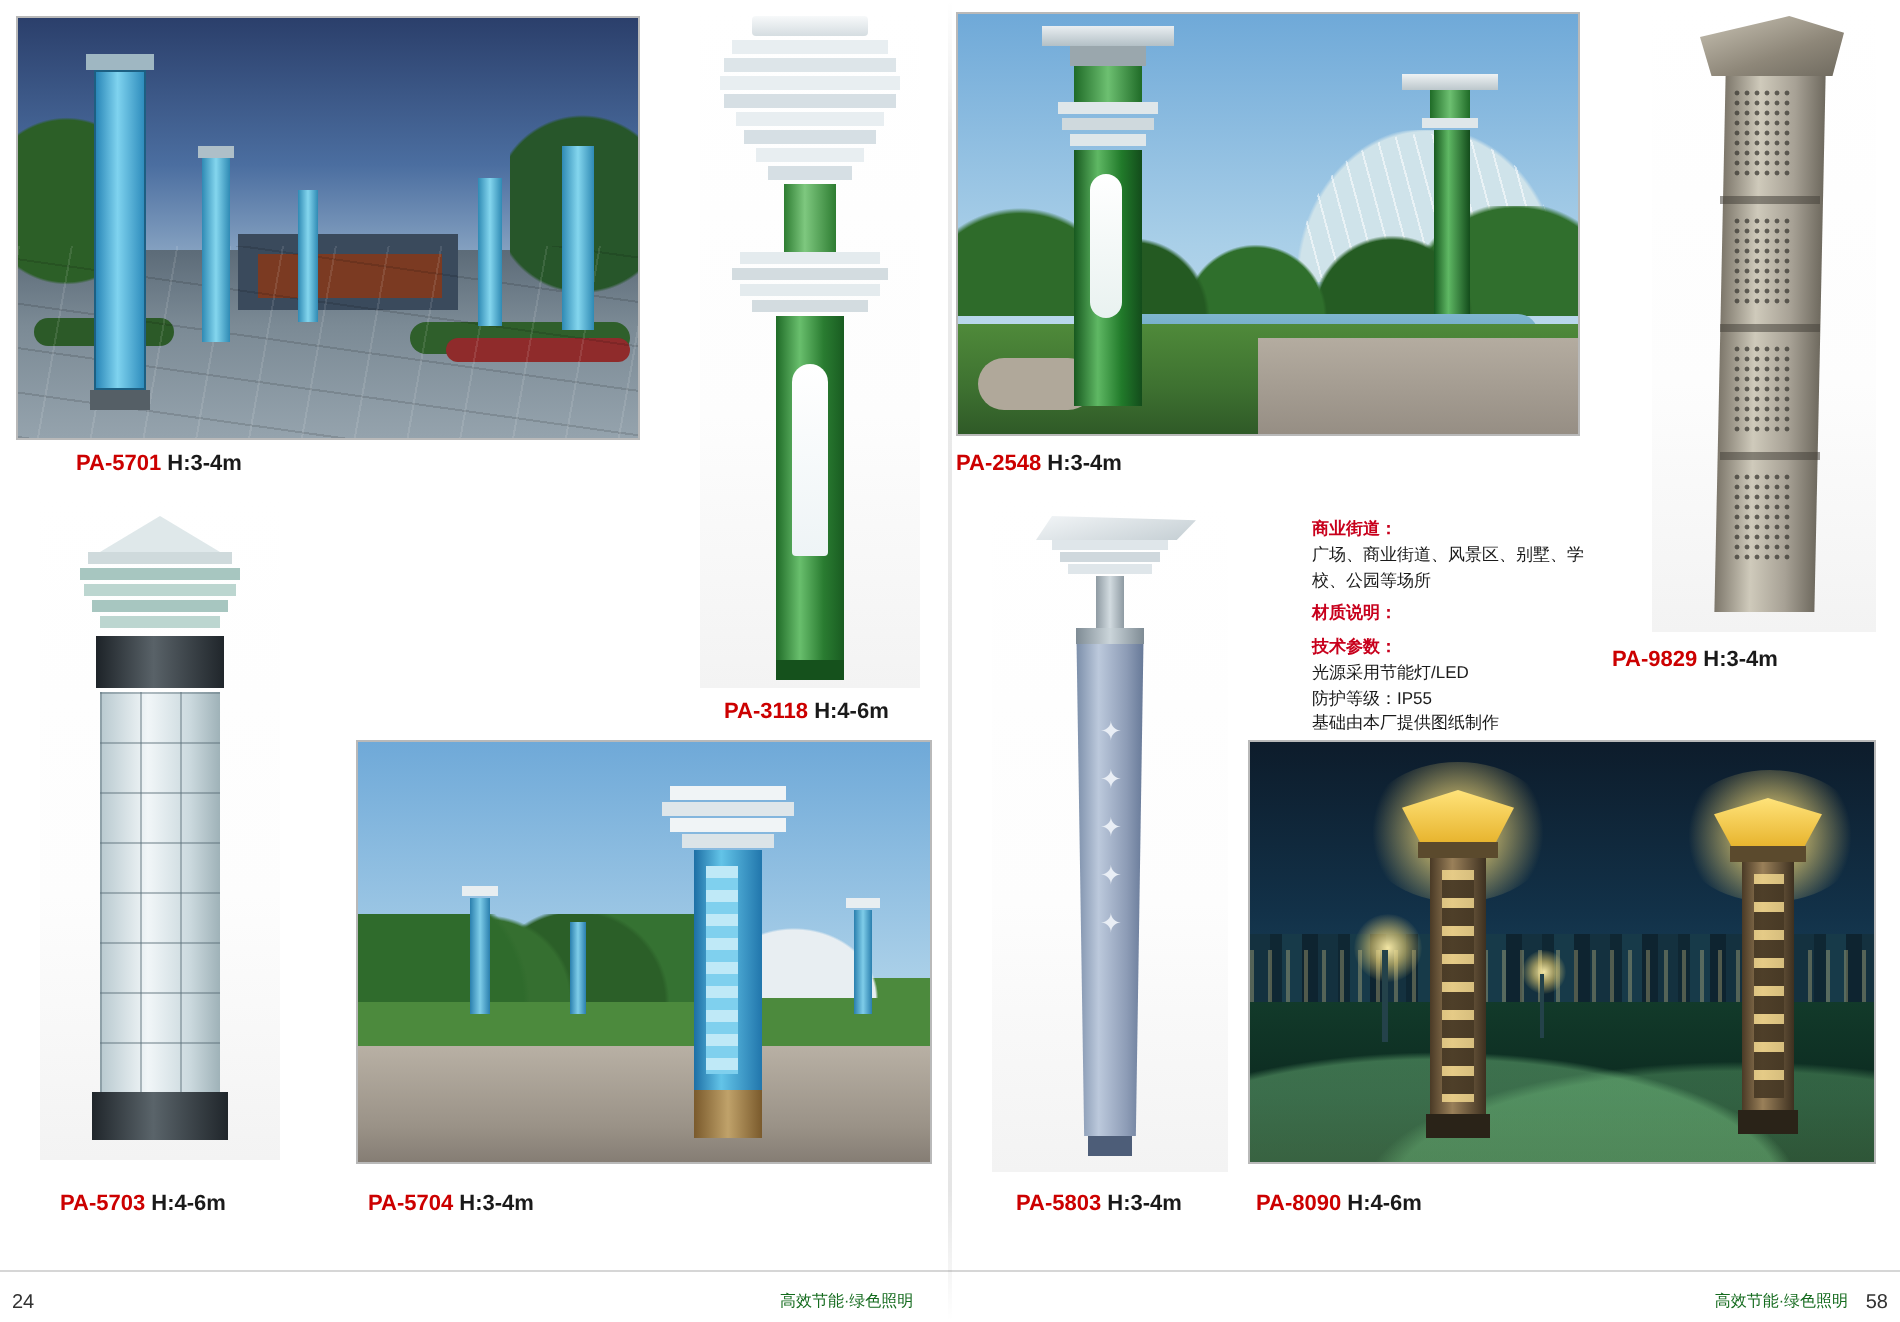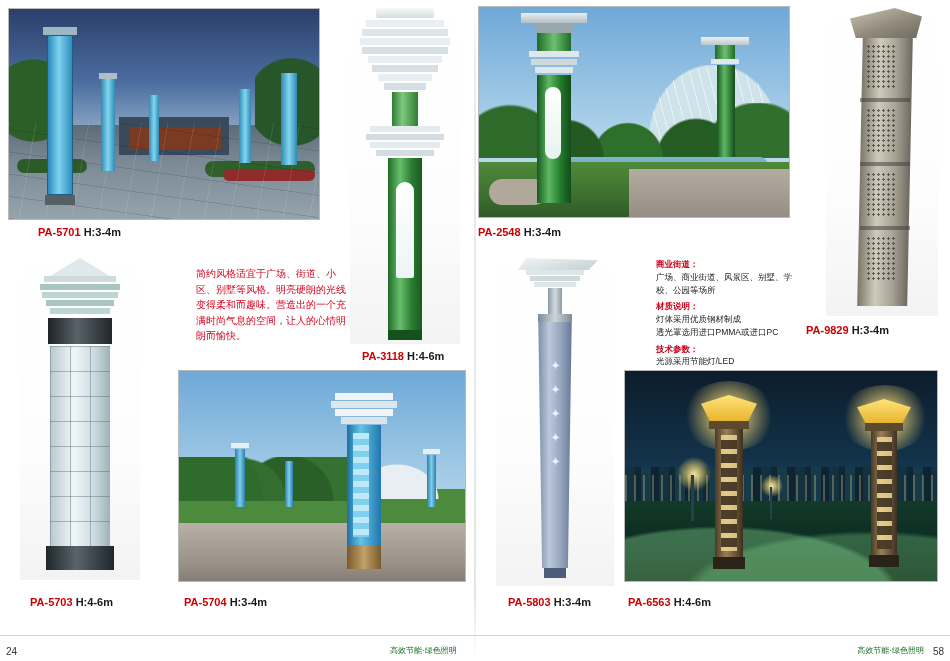--- a/index.html
+++ b/index.html
@@ -118,21 +118,20 @@
         background:linear-gradient(90deg,#1f6b27,#69bf6d 35%,#2a7c31 70%,#195c21);"></div>
     <div style="position:absolute; left:46px; top:178px; width:18px; height:96px;
         background:linear-gradient(#ffffff,#eef4f6); border-radius:9px 9px 2px 2px;"></div>
     <div style="position:absolute; left:38px; top:326px; width:34px; height:10px; background:#15511c;"></div>
   </div>
   <div class="caption" style="left:362px; top:350px;">
     <span>PA-3118</span>
     <span class="h">H:4-6m</span>
   </div>
 
-  <div class="redtext" style="left:196px; top:266px;">简约风格适宜于广场、街道、小区、别墅等风格。明亮硬朗的光线变得柔和而趣味。营造出的一个充满时尚气息的空间，让人的心情明朗而愉快。</div>
 
   <div class="photo" style="left:20px; top:250px; width:120px; height:330px; border:none;">
     <div class="sky-studio"></div>
 
     <div style="position:absolute; left:30px; top:8px; width:0; height:0;
         border-left:30px solid transparent; border-right:30px solid transparent; border-bottom:18px solid #dfe8ea;"></div>
     <div style="position:absolute; left:24px; top:26px; width:72px; height:6px; background:#cfdadc;"></div>
 
     <div style="position:absolute; left:20px; top:34px; width:80px; height:6px; background:#a7c6c0;"></div>
     <div style="position:absolute; left:22px; top:42px; width:76px; height:6px; background:#bcd6d0;"></div>
@@ -257,22 +256,20 @@
   </div>
   <div class="caption" style="left:806px; top:324px;">
     <span>PA-9829</span>
     <span class="h">H:3-4m</span>
   </div>
 
   <div class="spectext" style="left:656px; top:258px;">
     <div class="hd">商业街道：</div>
     <div style="white-space:pre-line;">广场、商业街道、风景区、别墅、学校、公园等场所</div>
     <div class="hd" style="margin-top:4px;">材质说明：</div>
-    <div style="white-space:pre-line;">灯体采用优质钢材制成
-透光罩选用进口PMMA或进口PC</div>
     <div class="hd" style="margin-top:4px;">技术参数：</div>
     <div style="white-space:pre-line;">光源采用节能灯/LED
 防护等级：IP55
 基础由本厂提供图纸制作</div>
   </div>
 
   <div class="photo" style="left:496px; top:250px; width:118px; height:336px; border:none;">
     <div class="sky-studio"></div>
 
     <div style="position:absolute; left:22px; top:8px; width:80px; height:12px;
@@ -335,21 +332,21 @@
         background:linear-gradient(#ffe37a,#e8b52f);
         clip-path:polygon(16% 100%, 0% 34%, 50% 0%, 100% 34%, 84% 100%);"></div>
     <div style="position:absolute; left:240px; top:52px; width:38px; height:8px; background:#5b4a2d;"></div>
     <div style="position:absolute; left:246px; top:60px; width:26px; height:124px;
         background:linear-gradient(90deg,#4a3a26,#9a8059 40%,#3d3020);"></div>
     <div style="position:absolute; left:252px; top:66px; width:15px; height:112px;
         background:repeating-linear-gradient(to bottom, rgba(255,228,150,.75) 0 5px, rgba(70,56,36,.9) 5px 14px);"></div>
     <div style="position:absolute; left:244px; top:184px; width:30px; height:12px; background:#2a2318;"></div>
   </div>
   <div class="caption" style="left:628px; top:596px;">
-    <span>PA-6563</span>
+    <span>PA-8090</span>
     <span class="h">H:4-6m</span>
   </div>
 
   <div class="footer-bar"></div>
   <div class="spine"></div>
   <div class="pagenum left">24</div>
   <div class="pagenum right">58</div>
   <div class="slogan" style="left:390px;">高效节能·绿色照明</div>
   <div class="slogan" style="right:26px;">高效节能·绿色照明</div>
 

